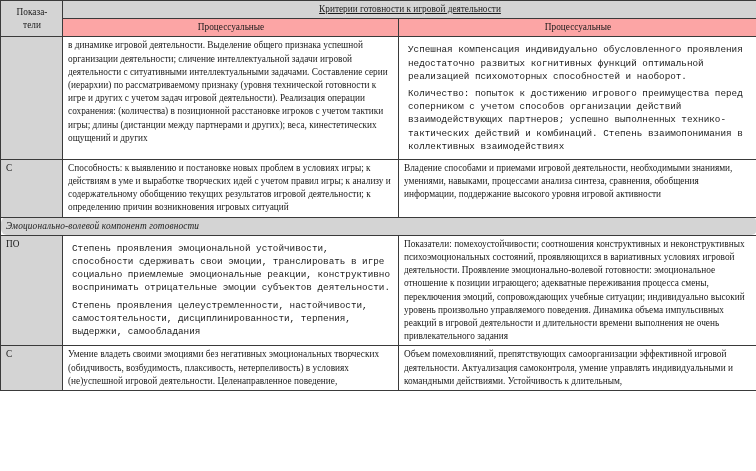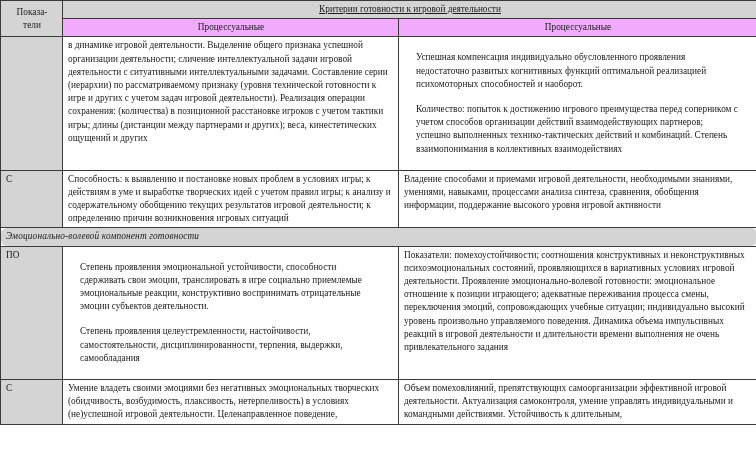--- a/index.html
+++ b/index.html
@@ -62,44 +62,45 @@
   .hdr-indicator {
     background: #d4d4d4;
     text-align: center !important;
     vertical-align: middle !important;
     font-weight: bold;
     font-size: 10.4px;
     line-height: 1.25;
     padding: 3px 2px;
   }
   .hdr-sub {
-    background: #f0abfc;
+    background: #fca5a5;
     text-align: center !important;
     vertical-align: middle !important;
     font-weight: bold;
     font-size: 10.6px;
     padding: 2px 4px;
   }
 
   
   .ind-cell {
     background: #d4d4d4;
     font-weight: bold;
     font-size: 10.2px;
     text-align: left;
     vertical-align: top;
     padding: 2px 4px 2px 7px;
   }
 
   
   .body-cell { background: #ffffff; }
   .body-cell p {
-    margin: 12px;
+    margin: 4px;
     padding: 0;
     text-indent: 0;
+    font-family: Liberation Mono, monospace;
   }
 
   
   .section-row td {
     background: #d4d4d4;
     text-align: center;
     font-style: italic;
     font-size: 9.6px;
     padding: 2px 4px 3px;
     letter-spacing: .15px;

